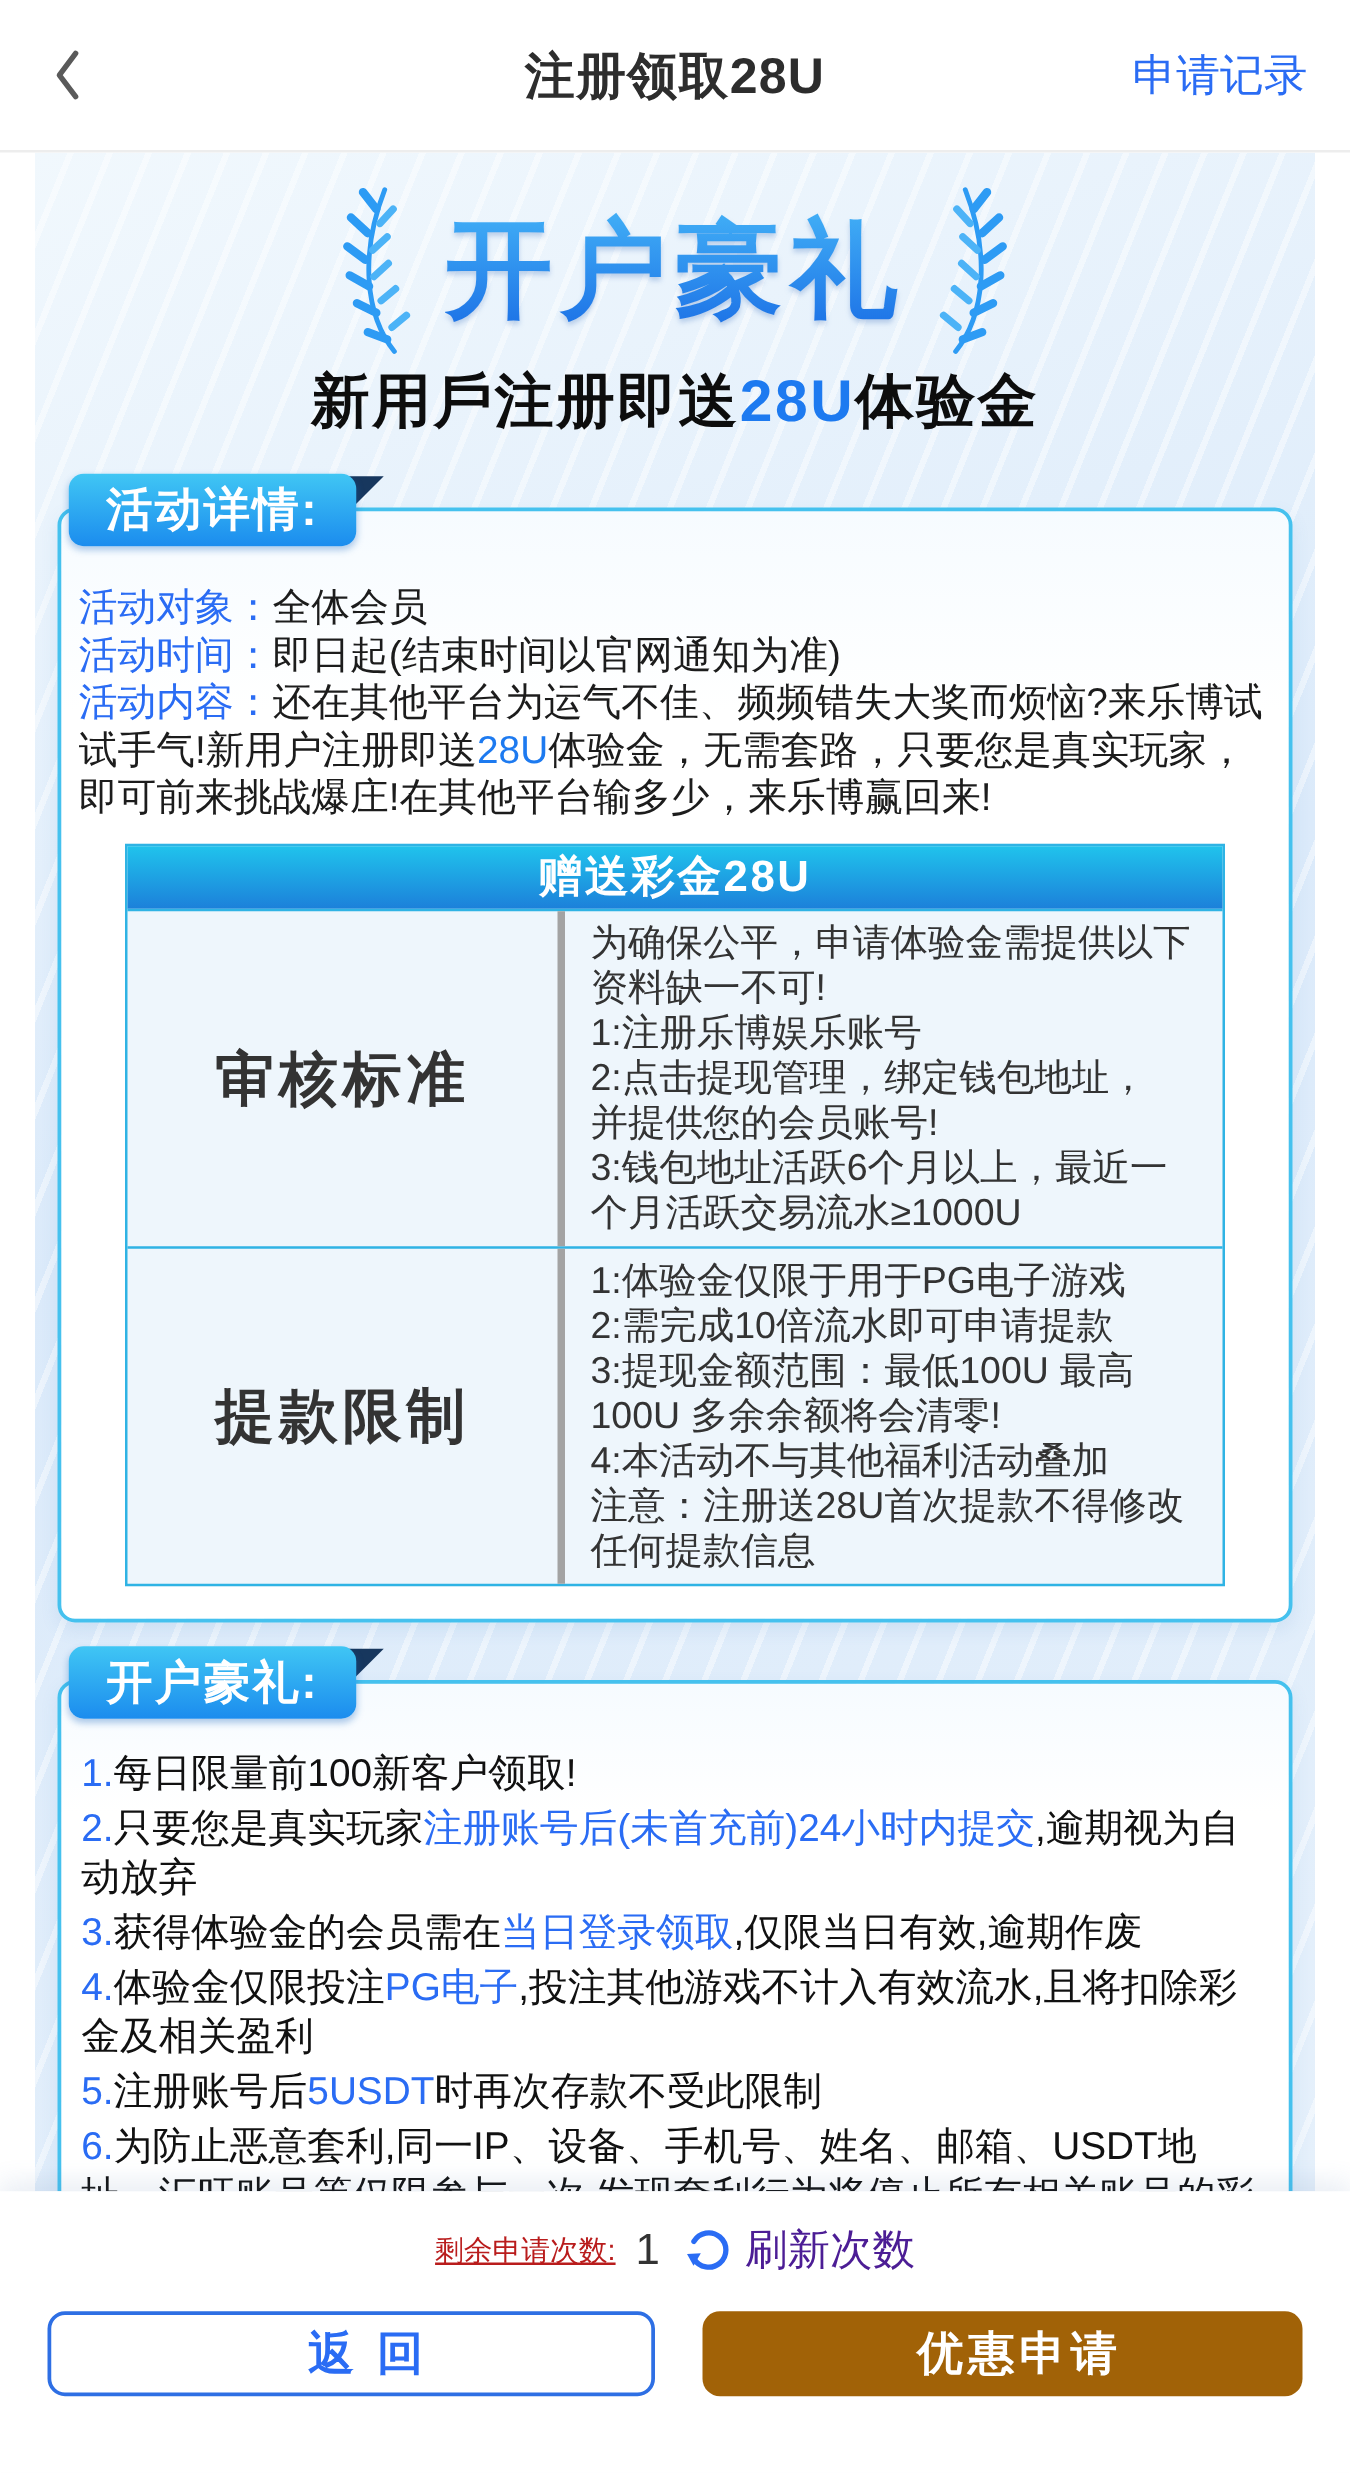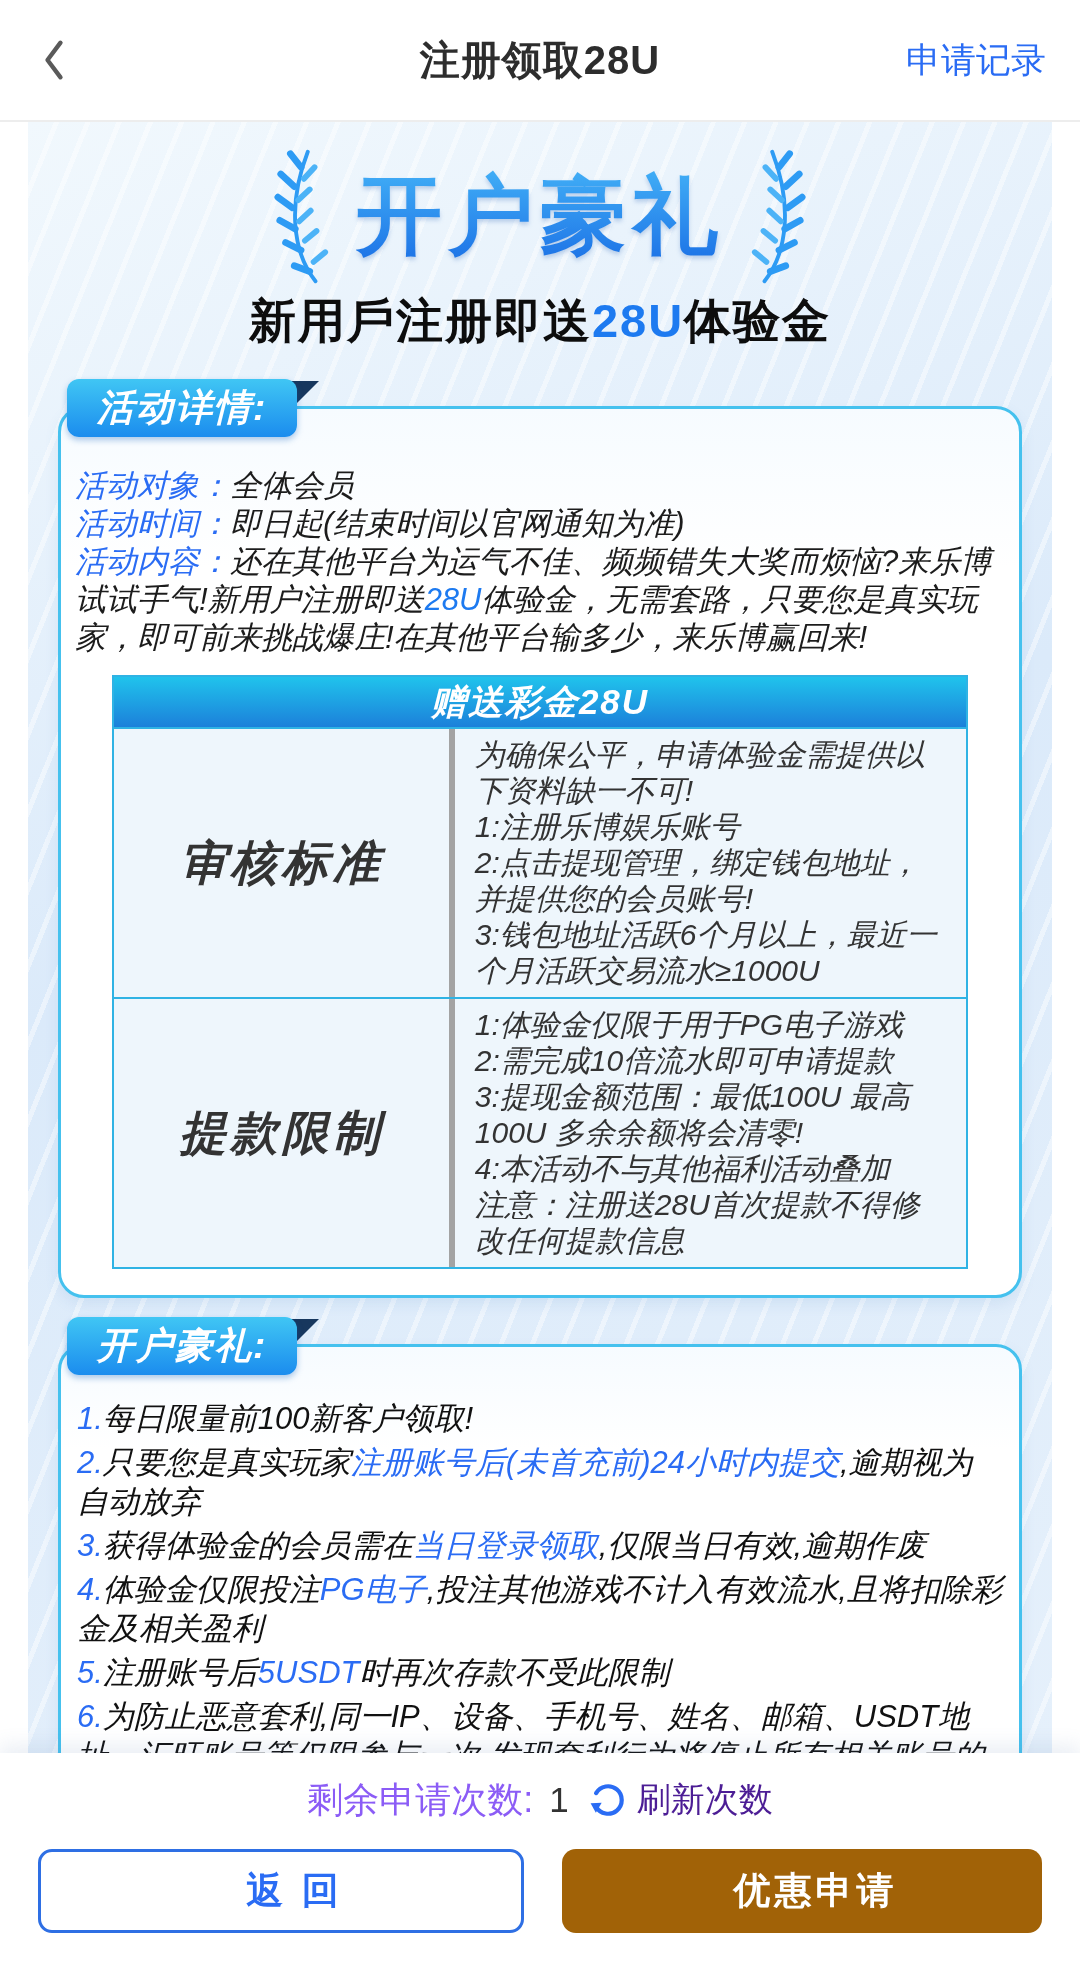--- a/index.html
+++ b/index.html
@@ -23,22 +23,22 @@
   .banner-row{margin-top:24px;height:140px;display:flex;align-items:center;justify-content:center;gap:26px;}
   .laurel{width:56px;height:140px;flex:0 0 auto;}
   .banner-title{font-size:86px;font-weight:900;letter-spacing:6px;
     background:linear-gradient(180deg,#45b5f8 0%,#1a6ee5 95%);
     -webkit-background-clip:text;background-clip:text;color:transparent;
     filter:drop-shadow(0 3px 2px rgba(30,90,180,.25));}
   .banner-sub{margin-top:8px;text-align:center;font-size:47px;font-weight:800;color:#0d0d0d;letter-spacing:2px;line-height:54px;}
   .banner-sub .hl{color:#1d7af0;}
 
   
-  .card{position:relative;margin:0 30px;background:linear-gradient(180deg,#f6fbff 0%,#ffffff 18%);
-    border:3px solid #45c1ee;border-radius:26px;box-shadow:0 6px 14px rgba(80,140,200,.12);font-style:italic;}
+  .card{position:relative;margin:0 18px;background:linear-gradient(180deg,#f6fbff 0%,#ffffff 18%);
+    border:3px solid #45c1ee;border-radius:14px;box-shadow:0 6px 14px rgba(80,140,200,.12);}
   .card1{margin-top:58px;}
   .card2{margin-top:46px;padding-bottom:90px;}
   .badge-wrap{position:absolute;top:-30px;left:6px;height:58px;z-index:2;}
   .fold{position:absolute;right:-22px;top:2px;width:0;height:0;border-top:32px solid #17375e;border-right:32px solid transparent;}
   .badge{position:relative;display:inline-block;height:58px;line-height:58px;padding:0 30px;border-radius:12px;
     background:linear-gradient(180deg,#40c6f4 0%,#1b8cee 100%);color:#fff;font-size:37px;font-weight:800;letter-spacing:2px;
     box-shadow:0 3px 6px rgba(20,100,190,.35);}
 
   .card-body{padding:58px 14px 20px;}
   .detail{margin:0;font-size:31px;line-height:38px;color:#1c1c1c;}
@@ -56,26 +56,26 @@
 
   
   .rules-body{padding:52px 16px 10px;}
   .rule{font-size:31px;line-height:39px;color:#111;margin-bottom:5px;}
   .rule .num{color:#2a6cf4;}
   .rule .hl{color:#2a6cf4;}
 
   
   .ftr{flex:1;background:#fff;box-shadow:0 -8px 18px rgba(90,120,170,.12);position:relative;z-index:4;padding-top:24px;}
   .count-row{display:flex;align-items:center;justify-content:center;gap:14px;height:46px;}
-  .count-lbl{font-size:36px;color:#8b5cf6;}
+  .count-lbl{font-size:23px;color:#b91c1c;text-decoration:underline;}
   .count-val{font-size:35px;color:#333;margin:0 6px 0 2px;}
   .refresh-btn{display:flex;align-items:center;gap:10px;cursor:pointer;}
   .refresh-lbl{font-size:34px;color:#4c1d95;}
   .btn-row{display:flex;gap:38px;padding:26px 38px 0;}
-  .btn{flex:1;height:84px;border-radius:14px;display:flex;align-items:center;justify-content:center;
+  .btn{flex:1;height:68px;border-radius:14px;display:flex;align-items:center;justify-content:center;
     font-size:37px;font-weight:600;letter-spacing:4px;cursor:pointer;box-sizing:border-box;padding-left:27px;}
   .btn-outline{background:#fff;border:3px solid #2e6fe4;color:#2a6cf4;}
   .btn-primary{background:#a16207;border:none;color:#fff;}
 </style>
 </head>
 <body>
 
 <div class="page">
 
   <div class="hdr">

